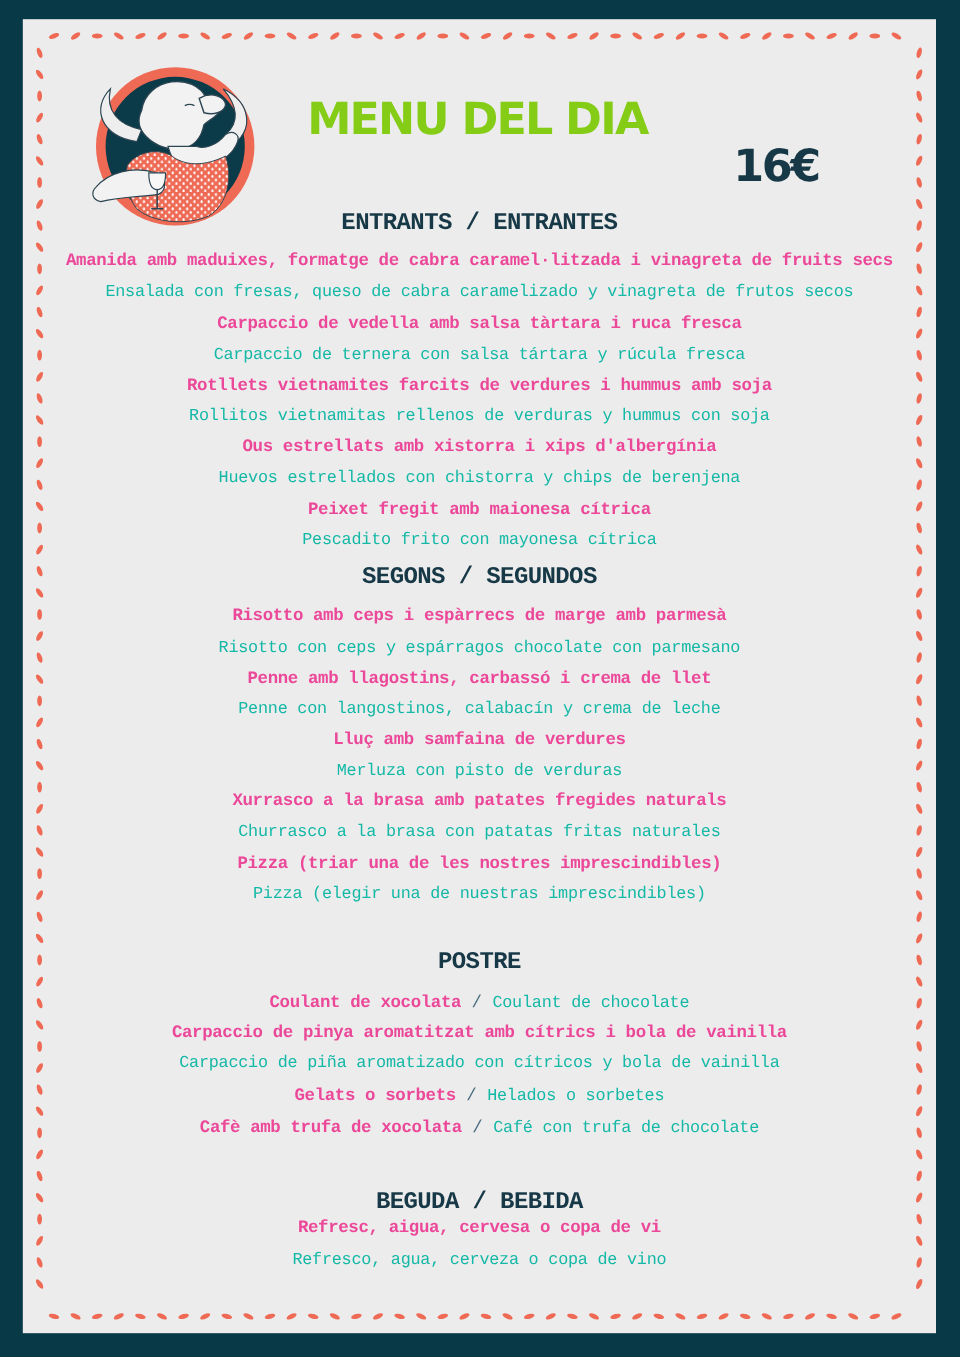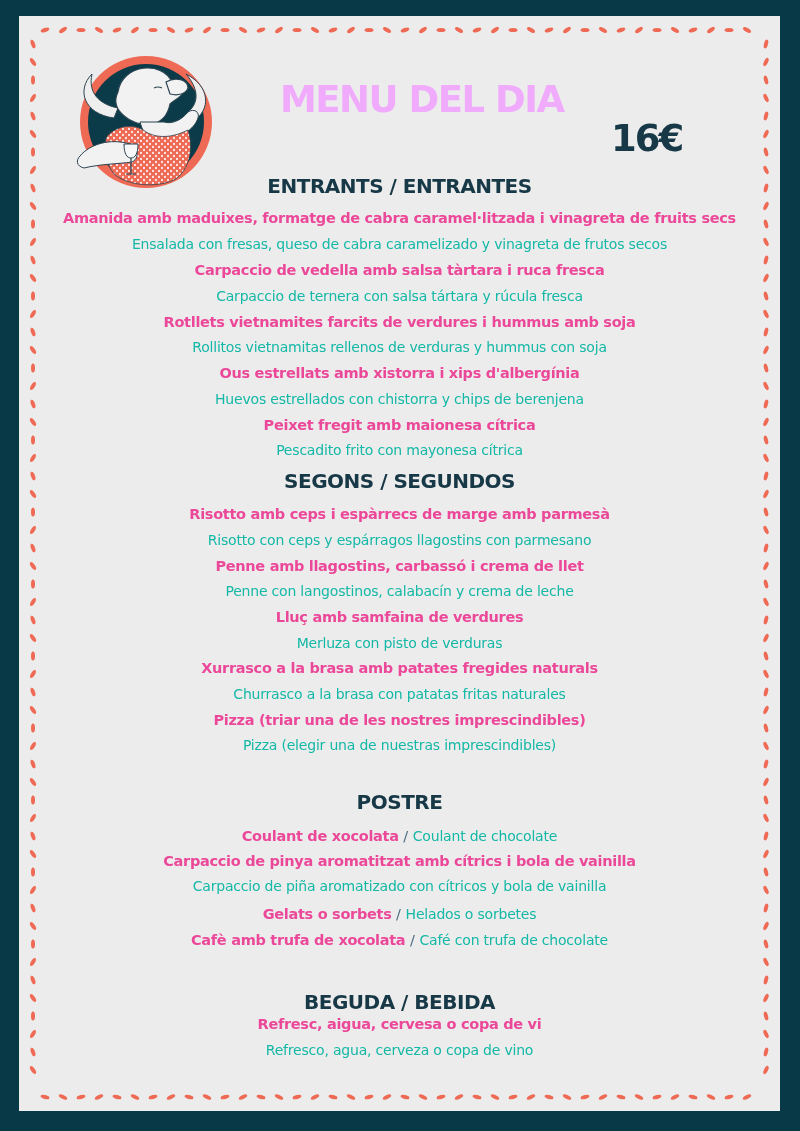--- a/index.html
+++ b/index.html
@@ -8,33 +8,33 @@
     background: #073947;
     font-family: "DejaVu Sans", sans-serif;
   }
   .panel {
     position: absolute; left: 19px; top: 16px; width: 761px; height: 1095px;
     background: #ececec;
   }
   .dashes { position: absolute; left: 0; top: 0; width: 800px; height: 1131px; pointer-events: none; }
   .logo { position: absolute; left: 70px; top: 52px; width: 152px; height: 140px; }
   .title {
-    position: absolute; left: 280px; top: 78px; height: 44px; line-height: 44px;
-    font-size: 37px; font-weight: bold; color: #f0abfc; letter-spacing: -1.5px;
+    position: absolute; left: 256px; top: 78px; height: 44px; line-height: 44px;
+    font-size: 37px; font-weight: bold; color: #84cc16; letter-spacing: -1.5px;
     white-space: nowrap;
   }
   .price {
     position: absolute; left: 611px; top: 78px; height: 44px; line-height: 44px;
     font-size: 37px; font-weight: bold; color: #173846; letter-spacing: -2px;
     white-space: nowrap;
     margin-top: 39px;
   }
   .line {
     position: absolute; left: 19px; width: 761px; text-align: center;
-    white-space: nowrap; transform: translateY(-50%);
+    white-space: nowrap; transform: translateY(-50%); font-family: Liberation Mono, monospace;
   }
   .h { font-size: 20px; font-weight: bold; color: #173846; letter-spacing: -0.5px; }
   .ca { font-size: 14.5px; font-weight: bold; color: #ec4899; letter-spacing: -0.3px; text-align: center; }
   .es { font-size: 14px; color: #14b8a6; letter-spacing: -0.2px; }
   .mix .ca { font-size: 14.5px; }
   .mix .sep { font-size: 14.5px; color: #4b6d80; }
 </style>
 </head>
 <body>
 
@@ -279,21 +279,21 @@
 <div class="line es" style="top:296px">Carpaccio de ternera con salsa tártara y rúcula fresca</div>
 <div class="line ca" style="top:322px">Rotllets vietnamites farcits de verdures i hummus amb soja</div>
 <div class="line es" style="top:347px">Rollitos vietnamitas rellenos de verduras y hummus con soja</div>
 <div class="line ca" style="top:373px">Ous estrellats amb xistorra i xips d'albergínia</div>
 <div class="line es" style="top:399px">Huevos estrellados con chistorra y chips de berenjena</div>
 <div class="line ca" style="top:425px">Peixet fregit amb maionesa cítrica</div>
 <div class="line es" style="top:450px">Pescadito frito con mayonesa cítrica</div>
 
 <div class="line h" style="top:481px">SEGONS / SEGUNDOS</div>
 <div class="line ca" style="top:514px">Risotto amb ceps i espàrrecs de marge amb parmesà</div>
-<div class="line es" style="top:540px">Risotto con ceps y espárragos llagostins con parmesano</div>
+<div class="line es" style="top:540px">Risotto con ceps y espárragos chocolate con parmesano</div>
 <div class="line ca" style="top:566px">Penne amb llagostins, carbassó i crema de llet</div>
 <div class="line es" style="top:591px">Penne con langostinos, calabacín y crema de leche</div>
 <div class="line ca" style="top:617px">Lluç amb samfaina de verdures</div>
 <div class="line es" style="top:643px">Merluza con pisto de verduras</div>
 <div class="line ca" style="top:668px">Xurrasco a la brasa amb patates fregides naturals</div>
 <div class="line es" style="top:694px">Churrasco a la brasa con patatas fritas naturales</div>
 <div class="line ca" style="top:720px">Pizza (triar una de les nostres imprescindibles)</div>
 <div class="line es" style="top:745px">Pizza (elegir una de nuestras imprescindibles)</div>
 
 <div class="line h" style="top:802px">POSTRE</div>

